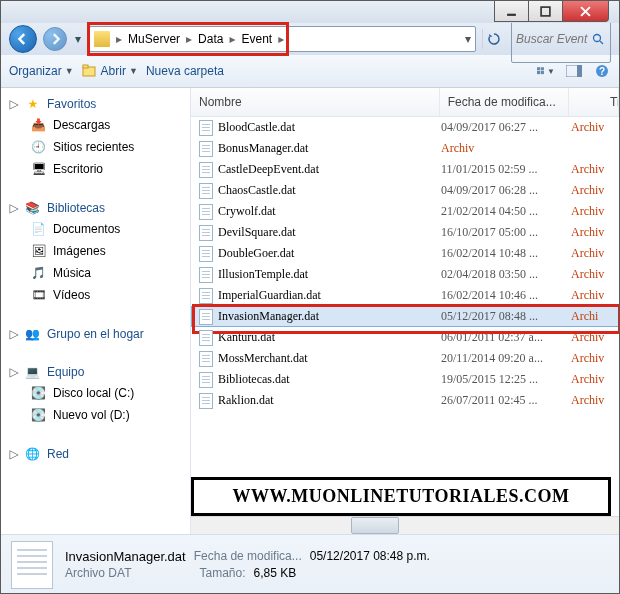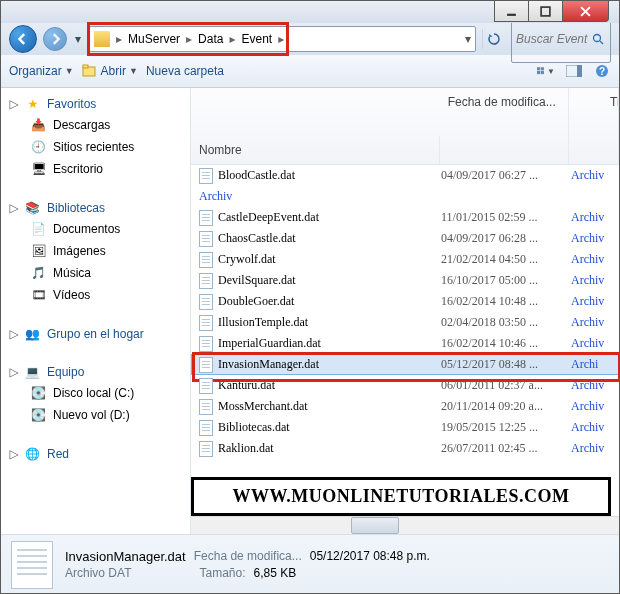--- a/index.html
+++ b/index.html
@@ -31,28 +31,28 @@
 .sidebar{width:190px;border-right:1px solid #e0e6ee;overflow:hidden;padding:6px 0 6px 8px;box-sizing:border-box;}
 .sb-group{margin-bottom:18px;}
 .sb-head{display:flex;align-items:center;gap:6px;padding:2px 0;color:#1b4f8b;}
 .sb-head .caret{width:10px;text-align:center;color:#666;}
 .sb-item{display:flex;align-items:center;gap:6px;padding:3px 0 3px 22px;cursor:pointer;}
 .ico{width:16px;height:16px;display:inline-flex;align-items:center;justify-content:center;}
 .ico-fav{color:#f7b500;}
 .filepane{flex:1;display:flex;flex-direction:column;position:relative;overflow:hidden;}
 .cols{display:flex;border-bottom:1px solid #e0e6ee;background:linear-gradient(#fdfdfe,#f1f4f8);font-size:12px;color:#444;}
 .col{padding:7px 8px;border-right:1px solid #e6eaf0;box-sizing:border-box;overflow:hidden;white-space:nowrap;}
-.col.name{width:250px;margin-top:48px;}
+.col.name{width:250px;}
 .col.date{width:130px;}
 .col.type{flex:1;margin-left:33px;}
 .rows{flex:1;overflow:hidden;position:relative;font-family:Liberation Serif, serif;}
 .row{display:flex;align-items:center;height:21px;padding:0 0 0 8px;cursor:pointer;}
 .row .rn{width:242px;display:flex;align-items:center;gap:5px;overflow:hidden;white-space:nowrap;}
 .row .rd{width:130px;color:#555;white-space:nowrap;overflow:hidden;}
-.row .rt{flex:1;color:#1d4ed8;white-space:nowrap;overflow:hidden;}
+.row .rt{flex:1;color:#c2410c;white-space:nowrap;overflow:hidden;}
 .row.sel{background:#d6e6f7;border:1px solid #7bb0df;box-sizing:border-box;padding-left:7px;}
 .row-hl{position:absolute;border:3px solid #d8251b;pointer-events:none;}
 .fileico{width:14px;height:16px;background:#fff;border:1px solid #9db5c9;box-sizing:border-box;position:relative;}
 .fileico:before{content:"";position:absolute;left:2px;right:2px;top:3px;height:1px;background:#b8c8d8;box-shadow:0 3px 0 #b8c8d8,0 6px 0 #b8c8d8;}
 .watermark{margin:14px 8px 0 0;border:3px solid #000;padding:6px 8px;font-family:Georgia,"Times New Roman",serif;font-weight:bold;font-size:18px;letter-spacing:.5px;text-align:center;}
 .hscroll{height:17px;background:#f0f0f0;border-top:1px solid #dcdcdc;display:flex;align-items:center;}
 .hscroll .thumb{height:15px;width:46px;margin-left:160px;background:linear-gradient(#eaeef3,#cfd8e2);border:1px solid #a8b6c6;border-radius:2px;}
 .details{height:60px;border-top:1px solid #d6dee8;background:linear-gradient(#f0f5fb,#eaf0f7);display:flex;align-items:center;padding:6px 10px;gap:12px;box-sizing:border-box;}
 .det-ico{width:40px;height:46px;background:#fff;border:1px solid #b6c6d6;position:relative;}
 .det-ico:before{content:"";position:absolute;left:5px;right:5px;top:7px;height:2px;background:#c7d4e0;box-shadow:0 6px 0 #c7d4e0,0 12px 0 #c7d4e0,0 18px 0 #c7d4e0,0 24px 0 #c7d4e0;}
@@ -255,20 +255,24 @@
       <div class="rows" id="rows">
           <div class="row">
             <div class="rn">
               <span class="fileico"></span>
               <span>BloodCastle.dat</span>
             </div>
             <div class="rd">04/09/2017 06:27 ...</div>
             <div class="rt">Archiv</div>
           </div>
           <div class="row">
+            <div class="rn">
+              <span class="fileico"></span>
+              <span>BonusManager.dat</span>
+            </div>
             <div class="rt">Archiv</div>
           </div>
           <div class="row">
             <div class="rn">
               <span class="fileico"></span>
               <span>CastleDeepEvent.dat</span>
             </div>
             <div class="rd">11/01/2015 02:59 ...</div>
             <div class="rt">Archiv</div>
           </div>

